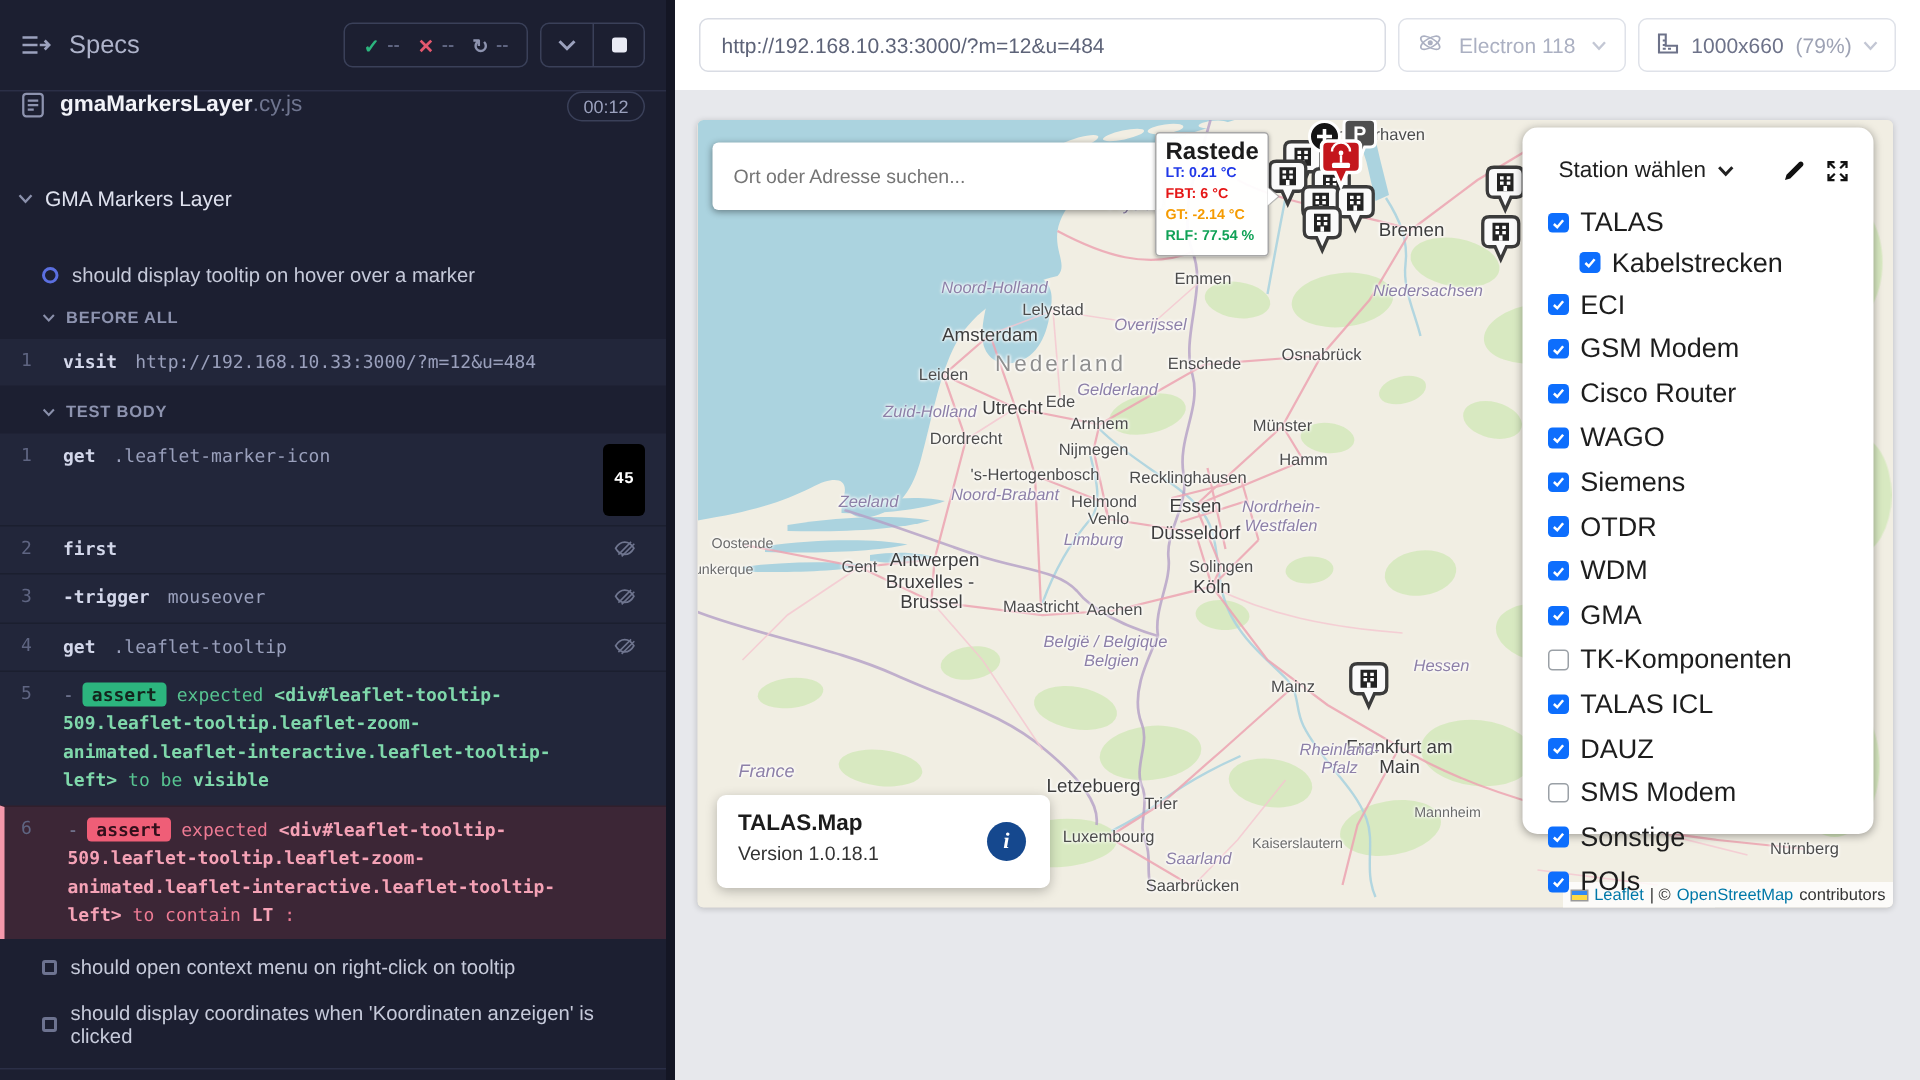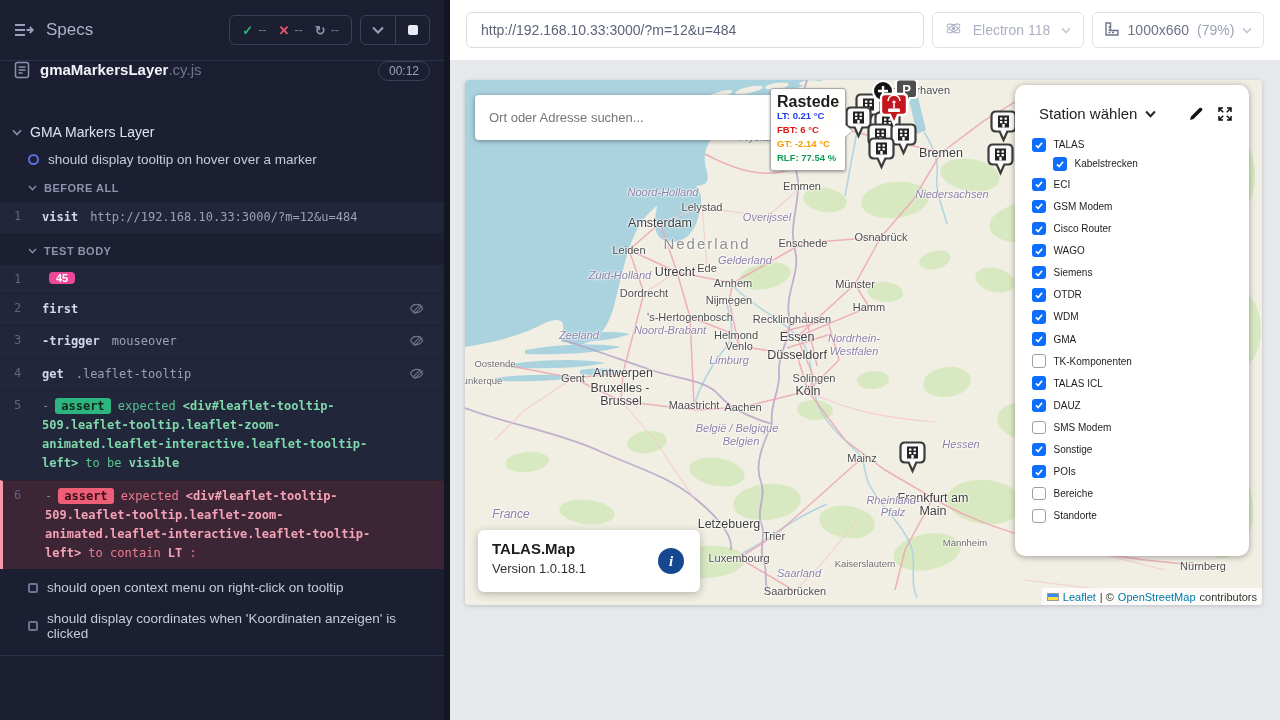--- a/index.html
+++ b/index.html
@@ -26,35 +26,35 @@
               border-top:1px solid #2b2f47; }
   .spec-icon { color:#8d93af; display:flex; }
   .spec-name { margin-left:10px; font-size:15px; font-weight:bold; color:#f2f3f9; }
   .spec-ext { font-weight:normal; color:#6f758f; }
   .spec-duration { margin-left:auto; border:1px solid #3a4059; border-radius:12px; padding:2px 10px;
                    font-size:12px; color:#9ba1bd; }
 
   .runnables { flex:1; padding-top:6px; overflow:hidden; display:flex; flex-direction:column; }
   .suite-row { display:flex; align-items:center; gap:8px; padding:8px 14px 6px 12px; font-size:14px; color:#dfe2ef; cursor:pointer;}
   .chev { color:#8a90ab; display:flex; flex:none; }
-  .test-row { display:flex; align-items:center; gap:9px; padding:6px 14px 6px 28px; font-size:13.5px; color:#c6cada; cursor:pointer;}
+  .test-row { display:flex; align-items:center; gap:9px; padding:6px 14px 6px 28px; font-size:13.5px; color:#c6cada; cursor:pointer;margin-top:24px;}
   .ring { width:11px; height:11px; border-radius:50%; border:2.5px solid #5b6fe0; flex:none; }
   .section-hdr { display:flex; align-items:center; gap:7px; padding:9px 14px 5px 28px; font-size:11px;
                  font-weight:bold; letter-spacing:.5px; color:#8d93af; cursor:pointer;}
   .log-block { background:#22263a; margin:3px 0; }
   .cmd-row { display:flex; align-items:flex-start; padding:6px 8px 6px 0; min-height:28px;
              font-family:"DejaVu Sans Mono","Liberation Mono",monospace; font-size:12px; cursor:pointer;}
   .cmd-row + .cmd-row { border-top:1px solid rgba(0,0,0,.18); }
   .cmd-num { width:42px; flex:none; text-align:left; padding-left:14px; color:#5f6582; padding-top:1px; }
   .cmd-body { flex:1; line-height:1.6; overflow-wrap:anywhere; color:#9aa0bc; padding-right:4px;}
   .cmd-method { font-weight:bold; color:#d3d7ea; margin-right:12px; }
   .cmd-args { color:#9aa0bc; }
   .cmd-right { width:40px; flex:none; display:flex; justify-content:center; align-items:center; padding-top:1px;}
-  .count { background:#ec4899; color:#fff; font-size:11px; font-weight:bold; border-radius:4px;
-           padding:0 7px; font-family:Liberation Sans, sans-serif; }
+  .count { background:#000000; color:#fff; font-size:11px; font-weight:bold; border-radius:4px;
+           padding:18px 7px; font-family:Liberation Mono, monospace; }
   .eye { color:#6f758f; }
   .dash { color:#7c829e; margin-right:6px; }
   .abadge { border-radius:3px; padding:1px 6px; font-weight:bold; }
   .cmd-row.passed .cmd-body { color:#57c491; }
   .cmd-row.passed .abadge { background:#2cb57e; color:#14261e; }
   .cmd-row.passed .asel, .cmd-row.passed .ab { font-weight:bold; color:#7fd8ab; }
   .cmd-row.failed { background:#3c2636; border-left:3px solid #f598ab; }
   .cmd-row.failed .cmd-num { padding-left:11px; }
   .cmd-row.failed .cmd-body { color:#ee7b94; }
   .cmd-row.failed .abadge { background:#ef5e77; color:#33101c; }
@@ -111,21 +111,21 @@
   .sp-title { font-size:15px; color:#1f1f1f; }
   .sp-chev { margin-left:8px; color:#222; display:flex; }
   .sp-icons { margin-left:auto; display:flex; align-items:center; gap:13px; }
   .sp-icon { cursor:pointer; display:flex; }
   .st-list { margin-top:16px; padding-left:17px; list-style:none; }
   .st-row { display:flex; align-items:center; margin-bottom:8.6px; cursor:pointer; }
   .st-row.indent { margin-left:21px; margin-top:-3px; margin-bottom:7px; }
   .cb { width:13.5px; height:13.5px; border-radius:3px; flex:none; display:flex; align-items:center; justify-content:center; }
   .cb.on { background:#0d6efd; }
   .cb.off { background:#fff; border:1.5px solid #9aa0a6; }
-  .st-label { margin-left:8px; font-size:10px; color:#1d1d1d;text-align:right; }
+  .st-label { margin-left:8px; font-size:18px; color:#1d1d1d;text-align:right; }
 
   .info-card { position:absolute; left:13px; top:450px; width:222px; height:62px; background:#fff;
                border-radius:6px; box-shadow:0 2px 8px rgba(0,0,0,.25); padding:10px 14px; z-index:15; }
   .info-title { font-size:15px; font-weight:bold; color:#1c1c1c; }
   .info-version { font-size:13px; color:#333; margin-top:4px; }
   .info-i { position:absolute; right:16px; top:18px; width:26px; height:26px; border-radius:50%;
             background:#15488e; color:#fff; display:flex; align-items:center; justify-content:center;
             font-family:"Liberation Serif",serif; font-style:italic; font-weight:bold; font-size:15px; cursor:pointer; }
 
   .attribution { position:absolute; right:0; bottom:0; height:17px; background:rgba(255,255,255,.78);
@@ -216,20 +216,21 @@
       <span class="chev">
         <svg width="9" height="6" viewBox="0 0 10 7" fill="none" stroke="currentColor" stroke-width="1.6">
             <path d="M1 1.2 L5 5.5 L9 1.2"></path>
           </svg>
         </span>
       <span>TEST BODY</span>
     </div>
     <div class="log-block" id="body-log">
         <div class="cmd-row">
           <span class="cmd-num">1</span>
+          <span class="cmd-body"><span class="cmd-method">get</span><span class="cmd-args">.leaflet-marker-icon</span></span>
           <span class="cmd-right">
             <span class="count">45</span>
           </span>
         </div>
         <div class="cmd-row">
           <span class="cmd-num">2</span>
           <span class="cmd-body"><span class="cmd-method">first</span><span class="cmd-args"></span></span>
           <span class="cmd-right">
             <svg class="eye" viewBox="0 0 16 16" width="15" height="15">
               <path d="M1.5 8C3.2 5 5.6 3.6 8 3.6S12.8 5 14.5 8C12.8 11 10.4 12.4 8 12.4S3.2 11 1.5 8Z" fill="none" stroke="currentColor" stroke-width="1.2"></path>

